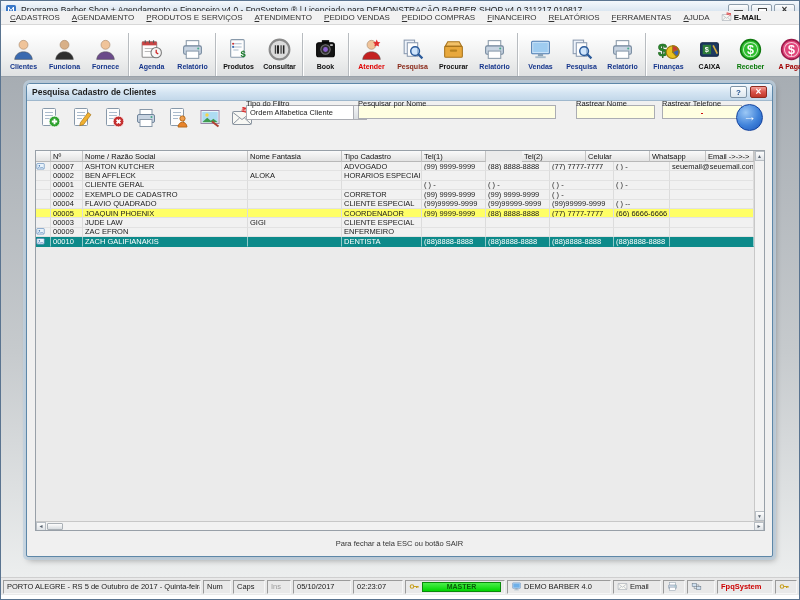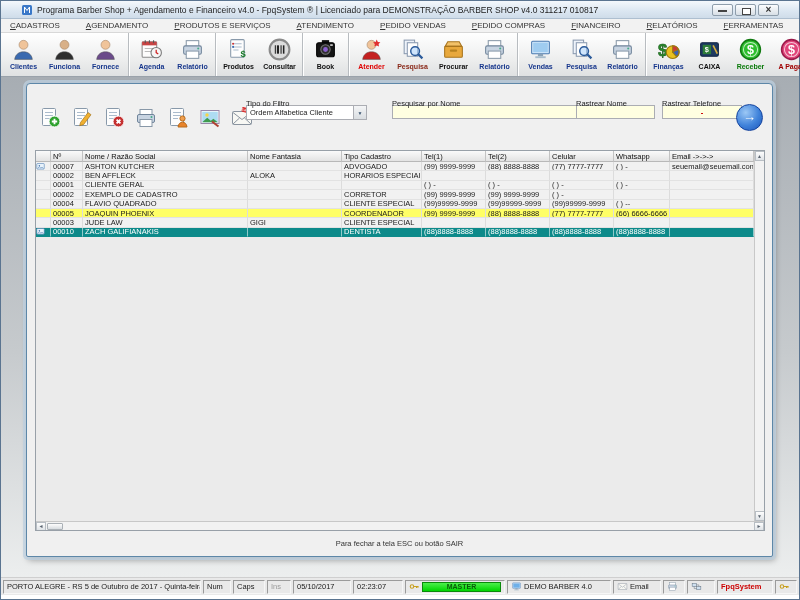--- a/index.html
+++ b/index.html
@@ -3,33 +3,33 @@
 <meta charset="utf-8">
 <style>
   * { margin:0; padding:0; box-sizing:border-box; }
   html,body { width:800px; height:600px; overflow:hidden; }
   body { font-family:"Liberation Sans", sans-serif; font-size:8px; color:#1a1a1a; background:#fff; }
   .app { position:relative; width:800px; height:600px; border:1px solid #5a7490; background:#fff; }
 
   
   .titlebar { position:absolute; left:0; top:0; width:100%; height:18px;
     background:linear-gradient(#f4f8fc,#dbe6f1 60%,#cfdce9); border-bottom:1px solid #aebfd0;
-    display:flex; align-items:center; padding:0 20px; }
+    display:flex; align-items:center; padding:0 4px; }
   .titlebar .app-ico { width:12px; height:12px; margin-right:4px; flex:0 0 auto; }
   .title-text { font-size:8.5px; color:#222; white-space:nowrap; overflow:hidden; }
   .win-btns { margin-left:auto; display:flex; gap:2px; }
   .win-btn { width:21px; height:12px; border:1px solid #8e9dab; border-radius:2px;
     background:linear-gradient(#fcfdfe,#d8dfe6); position:relative; cursor:default; }
   .win-btn-min::after { content:""; position:absolute; left:5px; bottom:3px; width:9px; height:2px; background:#444; }
   .win-btn-restore::after { content:""; position:absolute; left:6px; top:3px; width:7px; height:5px; border:1px solid #444; background:#fff; }
   .win-btn-close::after { content:"×"; position:absolute; left:0; top:-1px; width:100%; text-align:center; font-size:10px; font-weight:bold; color:#333; }
 
   
-  .menubar { position:absolute; left:0; top:18px; width:100%; height:14px; background:#f2f2f2;
-    border-bottom:1px solid #d8d8d8; display:flex; align-items:center; padding:0 4px; gap:16px; }
+  .menubar { position:absolute; left:0; top:10px; width:100%; height:14px; background:#f2f2f2;
+    border-bottom:1px solid #d8d8d8; display:flex; align-items:center; padding:0 4px; gap:2px; }
   .menu-item { padding:1px 5px; font-size:8px; color:#333; white-space:nowrap; }
   .menu-item:first-letter { text-decoration:underline; }
   .menu-email { display:flex; align-items:center; gap:2px; font-weight:bold; color:#111; padding:0 4px; }
 
   
   .toolbar { position:absolute; left:0; top:32px; width:100%; height:44px;
     background:linear-gradient(#ffffff,#eceded 65%,#dfe1e2); border-bottom:1px solid #9aa2aa; display:flex; align-items:stretch; }
   .tb-group { display:flex; align-items:stretch; padding:1px 2px; border-right:1px solid #b8bcc0; box-shadow:1px 0 0 #fff; }
   .tb-btn { width:41px; display:flex; flex-direction:column; align-items:center; justify-content:flex-start;
     padding-top:2px; cursor:default; border:1px solid transparent; border-radius:2px; }
@@ -332,20 +332,27 @@
             <circle cx="12" cy="12" r="6.8" fill="none" stroke="rgba(255,255,255,.7)"></circle>
             <text x="12" y="16.5" text-anchor="middle" font-size="12" font-weight="bold" fill="#fff">$</text>
           </svg>
           <span class="tb-label" style="color:#a00000">A Pagar</span>
         </div>
       </div>
     </div>
 
   <div class="workspace">
     <div class="dialog">
+      <div class="dlg-tb">
+        <span class="dlg-title">Pesquisa Cadastro de Clientes</span>
+        <span class="dlg-btns">
+          <button class="dlg-help"></button>
+          <button class="dlg-close"></button>
+        </span>
+      </div>
       <div class="dlg-body">
 
         <div class="actions" id="dlg-actions">
             <button class="act-btn">
               <svg viewBox="0 0 24 24" width="24" height="24">
                 <rect x="4.5" y="2.5" width="13" height="17" rx="1" fill="#fdfdfd" stroke="#8899aa"></rect>
                 <path d="M7 6.5h8M7 9.5h8M7 12.5h5" stroke="#aabbcc" fill="none"></path>
                 <circle cx="16.5" cy="15.5" r="5.5" fill="#2ea12e" stroke="#fff"></circle>
                 <path d="M16.5 12.8v5.4M13.8 15.5h5.4" stroke="#fff" stroke-width="1.8"></path>
               </svg>
@@ -403,21 +410,21 @@
           </div>
 
         <div class="fld" style="left:219px; width:121px;">
           <span class="fld-label">Tipo do Filtro</span>
           <div class="combo">
             <span class="combo-text">Ordem Alfabetica Cliente</span>
             <span class="combo-arrow"></span>
           </div>
         </div>
 
-        <div class="fld" style="left:365px; width:198px;">
+        <div class="fld" style="left:331px; width:198px;">
           <span class="fld-label">Pesquisar por Nome</span>
           <input value="" style="">
         </div>
 
         <div class="fld" style="left:549px; width:79px;">
           <span class="fld-label">Rastrear Nome</span>
           <input value="" style="">
         </div>
 
         <div class="fld" style="left:635px; width:80px;">
@@ -430,21 +437,21 @@
         <div class="grid" id="grid">
             <div class="grid-main">
               <div class="grid-cols">
                 <div class="g-head">
                   <div class="g-cell" style="width: 15px; flex: 0 0 15px;"></div>
                   <div class="g-cell" style="width: 32px; flex: 0 0 32px;">Nº</div>
                   <div class="g-cell" style="width: 165px; flex: 0 0 165px;">Nome / Razão Social</div>
                   <div class="g-cell" style="width: 94px; flex: 0 0 94px;">Nome Fantasia</div>
                   <div class="g-cell" style="width: 80px; flex: 0 0 80px;">Tipo Cadastro</div>
                   <div class="g-cell" style="width: 64px; flex: 0 0 64px;">Tel(1)</div>
-                  <div class="g-cell" style="width: 64px; flex: 0 0 64px;">Tel(2)</div>
+                  <div class="g-cell" style="width: 64px; flex: 0 0 64px; margin-left: 36px;">Tel(2)</div>
                   <div class="g-cell" style="width: 64px; flex: 0 0 64px;">Celular</div>
                   <div class="g-cell" style="width: 56px; flex: 0 0 56px;">Whatsapp</div>
                   <div class="g-cell" style="flex: 1 1 0%;">Email -&gt;-&gt;-&gt;</div>
                 </div>
                 <div class="g-row">
                   <div class="g-cell" style="width: 15px; flex: 0 0 15px; padding: 0px;">
                     <svg viewBox="0 0 24 24" width="9" height="9">
                       <rect x="2" y="4" width="20" height="15" rx="2" fill="#e8f2fa" stroke="#4a7ab0" stroke-width="1.5"></rect>
                       <circle cx="9" cy="10" r="2" fill="#4a7ab0"></circle>
                       <path d="M4 17l5-4 4 3 3-2 4 3" stroke="#4a7ab0" stroke-width="1.5" fill="none"></path>
@@ -525,20 +532,38 @@
                   <div class="g-cell" style="width: 32px; flex: 0 0 32px;">00003</div>
                   <div class="g-cell" style="width: 165px; flex: 0 0 165px;">JUDE LAW</div>
                   <div class="g-cell" style="width: 94px; flex: 0 0 94px;">GIGI</div>
                   <div class="g-cell" style="width: 80px; flex: 0 0 80px;">CLIENTE ESPECIAL</div>
                   <div class="g-cell" style="width: 64px; flex: 0 0 64px;"></div>
                   <div class="g-cell" style="width: 64px; flex: 0 0 64px;"></div>
                   <div class="g-cell" style="width: 64px; flex: 0 0 64px;"></div>
                   <div class="g-cell" style="width: 56px; flex: 0 0 56px;"></div>
                   <div class="g-cell" style="flex: 1 1 0%;"></div>
                 </div>
+                <div class="g-row">
+                  <div class="g-cell" style="width: 15px; flex: 0 0 15px; padding: 0px;">
+                    <svg viewBox="0 0 24 24" width="9" height="9">
+                      <rect x="2" y="4" width="20" height="15" rx="2" fill="#e8f2fa" stroke="#4a7ab0" stroke-width="1.5"></rect>
+                      <circle cx="9" cy="10" r="2" fill="#4a7ab0"></circle>
+                      <path d="M4 17l5-4 4 3 3-2 4 3" stroke="#4a7ab0" stroke-width="1.5" fill="none"></path>
+                    </svg>
+                  </div>
+                  <div class="g-cell" style="width: 32px; flex: 0 0 32px;">00009</div>
+                  <div class="g-cell" style="width: 165px; flex: 0 0 165px;">ZAC EFRON</div>
+                  <div class="g-cell" style="width: 94px; flex: 0 0 94px;"></div>
+                  <div class="g-cell" style="width: 80px; flex: 0 0 80px;">ENFERMEIRO</div>
+                  <div class="g-cell" style="width: 64px; flex: 0 0 64px;"></div>
+                  <div class="g-cell" style="width: 64px; flex: 0 0 64px;"></div>
+                  <div class="g-cell" style="width: 64px; flex: 0 0 64px;"></div>
+                  <div class="g-cell" style="width: 56px; flex: 0 0 56px;"></div>
+                  <div class="g-cell" style="flex: 1 1 0%;"></div>
+                </div>
                 <div class="g-row sel">
                   <div class="g-cell" style="width: 15px; flex: 0 0 15px; padding: 0px;">
                     <svg viewBox="0 0 24 24" width="9" height="9">
                       <rect x="2" y="4" width="20" height="15" rx="2" fill="#e8f2fa" stroke="#4a7ab0" stroke-width="1.5"></rect>
                       <circle cx="9" cy="10" r="2" fill="#4a7ab0"></circle>
                       <path d="M4 17l5-4 4 3 3-2 4 3" stroke="#4a7ab0" stroke-width="1.5" fill="none"></path>
                     </svg>
                   </div>
                   <div class="g-cell" style="width: 32px; flex: 0 0 32px;">00010</div>
                   <div class="g-cell" style="width: 165px; flex: 0 0 165px;">ZACH GALIFIANAKIS</div>

